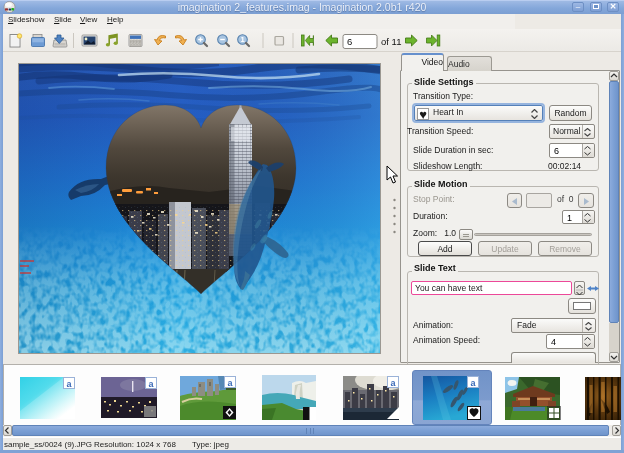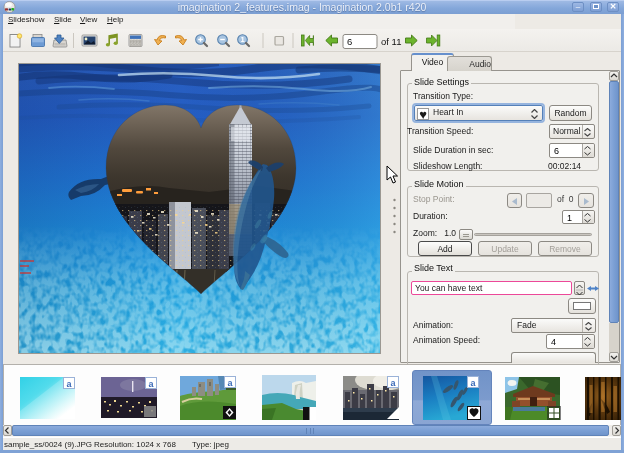--- a/index.html
+++ b/index.html
@@ -17,21 +17,21 @@
 .ul{text-decoration:underline}
 #toolbar{left:3px;top:29px;width:618px;height:23px;background:linear-gradient(#f4f2ef,#eceae6);border-bottom:1px solid #d7d3cc}
 #mainbg{left:3px;top:52px;width:618px;height:314px;background:#EDEAE5}
 #imgframe{left:18px;top:63px;width:363px;height:291px;border:1px solid #9b9892;background:#2a62b4}
 #panel{left:399px;top:53px;width:222px;height:311px;overflow:hidden}
 #thumbstrip{left:3px;top:364px;width:618px;height:61px;background:#fdfdfd;border:1px solid #b3b0ab;border-bottom:none}
 #hscroll{left:3px;top:425px;width:618px;height:11px;background:#efedea}
 #statusbar{left:3px;top:436px;width:618px;height:14px;background:#edebe7;border-top:1px solid #f7f6f4;box-shadow:inset 0 1px 0 #fff}
 .sb{font-size:8px;color:#1c1c1c;top:3px;position:absolute}
 .fs{position:absolute;border:1px solid #b9b6b0;border-radius:3px}
-.fslabel{position:absolute;font-size:9px;font-weight:normal;color:#111;background:#f1f0ed;padding:0 2px}
+.fslabel{position:absolute;font-size:9px;font-weight:bold;color:#111;background:#f1f0ed;padding:0 2px}
 .lbl{position:absolute;font-size:8.5px;color:#1a1a1a;white-space:nowrap}
 .dlbl{position:absolute;font-size:8.5px;color:#9a968f;white-space:nowrap}
 .btn{position:absolute;border:1px solid #8c8983;border-radius:3px;background:linear-gradient(#fdfdfc,#e3e0da);font-size:8.5px;color:#1a1a1a;text-align:center}
 .btn.dis{color:#a39f99;background:linear-gradient(#f0eeea,#e6e3de)}
 .entry{position:absolute;border:1px solid #ec4899;border-radius:2px;background:#fff;font-size:8.5px;color:#1a1a1a}
 .spinbox{position:absolute;border:1px solid #8c8983;border-radius:2px;background:#fff}
 .spinbtn{position:absolute;right:0;top:0;width:12px;height:100%;border-left:1px solid #a8a5a0;background:linear-gradient(#f6f5f2,#dddad4);border-radius:0 2px 2px 0}
 .combo{position:absolute;border:1px solid #8c8983;border-radius:2px;background:linear-gradient(#fbfbfa,#e7e4df);font-size:8.5px;color:#1a1a1a}
 </style>
 </head>
@@ -326,22 +326,22 @@
           <rect x="1" y="201" width="9" height="2"></rect>
           <rect x="1" y="208" width="11" height="2"></rect>
         </g>
   </svg>
   </div>
   <svg class="abs" style="left:385px;top:165px" width="14" height="20" viewBox="0 0 14 20">
       <path d="M2 1 L2 15 L5.5 12 L8 18 L10.5 17 L8 11 L12.5 11 Z" fill="#fff" stroke="#000" stroke-width="1"></path>
     </svg>
   <div class="abs" id="panel">
     <div class="abs" style="left:1px;top:17px;width:220px;height:293px;background:#f1f0ed;border:1px solid #96938d;border-radius:1px"></div>
-    <div class="abs" style="left:12px;top:0;width:43px;height:18px;background:#f2f1ee;border:1px solid #96938d;border-bottom:none;border-radius:3px 3px 0 0;border-top:2px solid #6690cd;font-size:8.5px;text-align:center;line-height:15px;color:#111">Video</div>
-    <div class="abs" style="left:48px;top:3px;width:45px;height:15px;background:linear-gradient(#e2dfda,#d6d3cc);border:1px solid #9c9992;border-bottom:none;border-radius:3px 3px 0 0;font-size:8.5px;text-align:right;line-height:14px;color:#2a2a2a">Audio</div>
+    <div class="abs" style="left:2px;top:0;width:43px;height:18px;background:#f2f1ee;border:1px solid #96938d;border-bottom:none;border-radius:3px 3px 0 0;border-top:2px solid #6690cd;font-size:8.5px;text-align:right;line-height:15px;color:#111">Video</div>
+    <div class="abs" style="left:48px;top:3px;width:45px;height:15px;background:linear-gradient(#e2dfda,#d6d3cc);border:1px solid #9c9992;border-bottom:none;border-radius:3px 3px 0 0;font-size:8.5px;text-align:left;line-height:14px;color:#2a2a2a">Audio</div>
 
     <div class="fs" style="left:8px;top:30px;width:192px;height:88px"></div>
     <div class="fslabel" style="left:13px;top:24px">Slide Settings</div>
     <div class="lbl" style="left:14px;top:38px">Transition Type:</div>
     <div class="combo" style="left:15px;top:52px;width:129px;height:16px;outline:2px solid #96b4de;outline-offset:0;border-radius:2px;border-color:#5580b8">
       <span style="position:absolute;left:2px;top:1.5px;width:12px;height:12px;background:#fff;border:1px solid #999;font-size:13px;line-height:12px;text-align:center">♥</span>
       <span style="position:absolute;left:18px;top:1px">Heart In</span>
       <svg style="position:absolute;right:4px;top:3px" width="7" height="10">
           <path d="M0.5 3.5 L3.5 0.5 L6.5 3.5 M0.5 6.5 L3.5 9.5 L6.5 6.5" fill="none" stroke="#444" stroke-width="1.2"></path>
         </svg>

